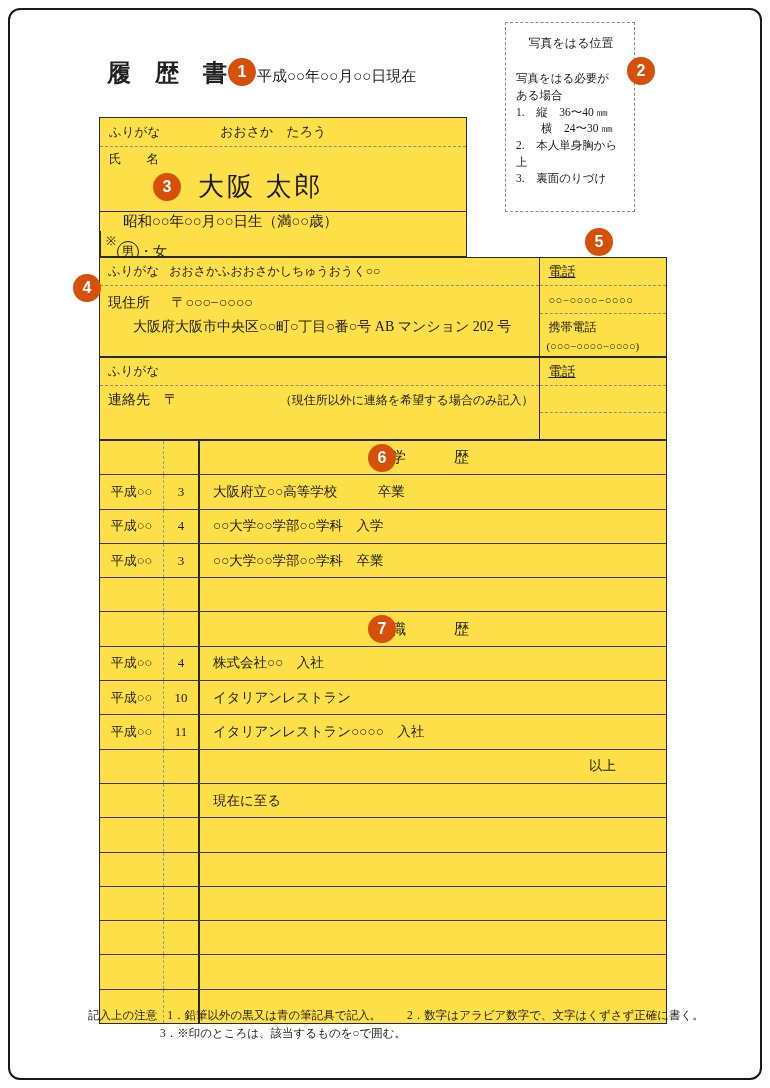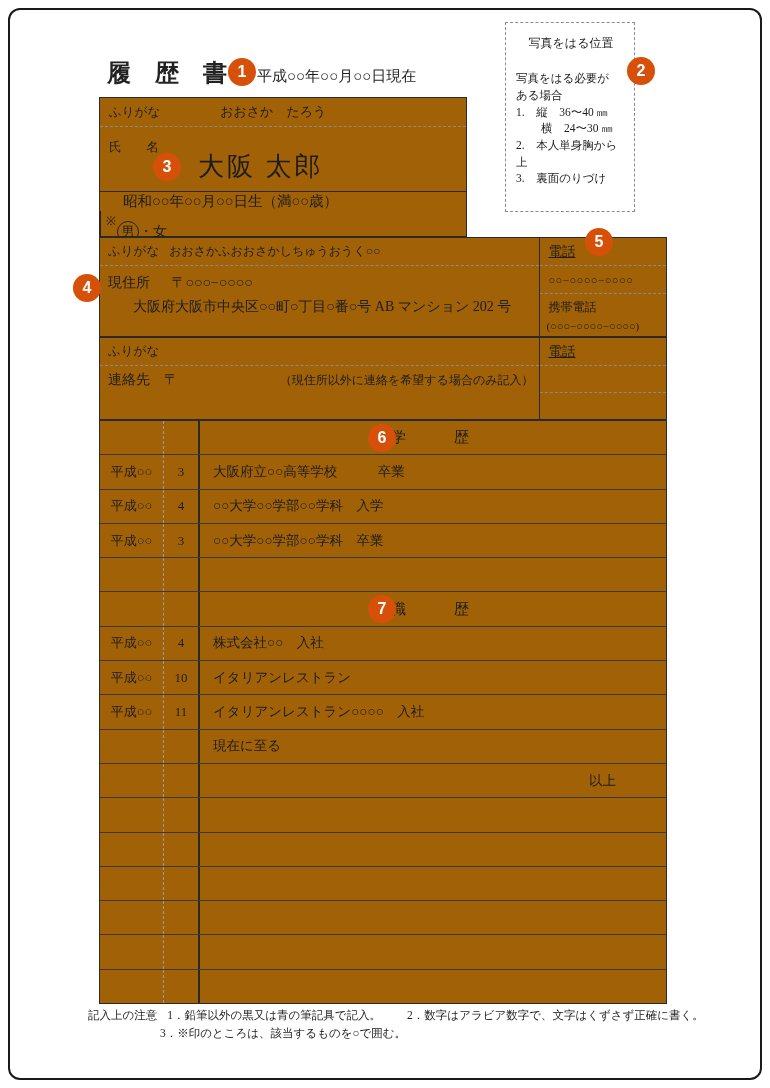--- a/index.html
+++ b/index.html
@@ -21,31 +21,31 @@
   .dateline { font-size:15px; }
 
   
   .photo-box { left:505px; top:22px; width:130px; height:190px;
                border:1.5px dashed #8a8a8a; padding:12px 8px 0 10px;
                font-size:11.5px; line-height:1.45; }
   .photo-box .pb-title { text-align:center; font-size:12px; margin-bottom:18px; }
   .pb-ind { padding-left:25px; }
 
   
-  .box { border:1.8px solid #2a2a2a; background:#a16207; }
+  .box { border:1.8px solid #2a2a2a; background:#fde047;margin-top:20px; }
   .dashed-b { border-bottom:1px dashed #8a8a8a; }
 
   .lbl { font-size:12.5px; }
 
   
   .name-box { left:99px; top:97px; width:368px; height:140px; }
   .nb-furi { height:29px; display:flex; align-items:center; padding-left:9px; }
   .nb-furi .v { margin-left:60px; font-size:13px; }
   .nb-name { height:64px; position:relative; }
-  .nb-name .nlbl { position:absolute; left:9px; top:12px; }
+  .nb-name .nlbl { position:absolute; left:9px; top:4px; }
   .nb-name .nval { position:absolute; left:98px; top:22px; font-size:26px; letter-spacing:3px; }
   .nb-name .badge { position:absolute; left:53px; top:26px; }
   .nb-birth { height:44px; border-top:1.6px solid #2a2a2a; display:flex;flex-direction:column; }
   .nb-birth .btxt { flex:1; display:flex; align-items:center; padding-left:23px; font-size:14.5px; }
   .gender { width:83px; border-left:1.6px solid #2a2a2a; position:relative;
             display:flex; align-items:center; justify-content:center; font-size:14px; }
   .gender .star { position:absolute; left:5px; top:1px; font-size:12px; }
   .gender .grp { margin-top:10px; display:inline-flex; align-items:center; }
   .circle-m { width:22px; height:22px; border:1.3px solid #222; border-radius:50%;
               display:inline-flex; align-items:center; justify-content:center; font-size:13px; }
@@ -226,26 +226,26 @@
     <div class="cd">イタリアンレストラン</div>
   </div>
   <div class="hrow">
     <div class="cy">平成○○</div>
     <div class="cm">11</div>
     <div class="cd">イタリアンレストラン○○○○　入社</div>
   </div>
   <div class="hrow">
     <div class="cy"></div>
     <div class="cm"></div>
+    <div class="cd end">以上</div>
+  </div>
+  <div class="hrow">
+    <div class="cy"></div>
+    <div class="cm"></div>
     <div class="cd">現在に至る</div>
-  </div>
-  <div class="hrow">
-    <div class="cy"></div>
-    <div class="cm"></div>
-    <div class="cd end">以上</div>
   </div>
 
   <div class="hrow">
     <div class="cy"></div>
     <div class="cm"></div>
     <div class="cd"></div>
   </div>
   <div class="hrow">
     <div class="cy"></div>
     <div class="cm"></div>

